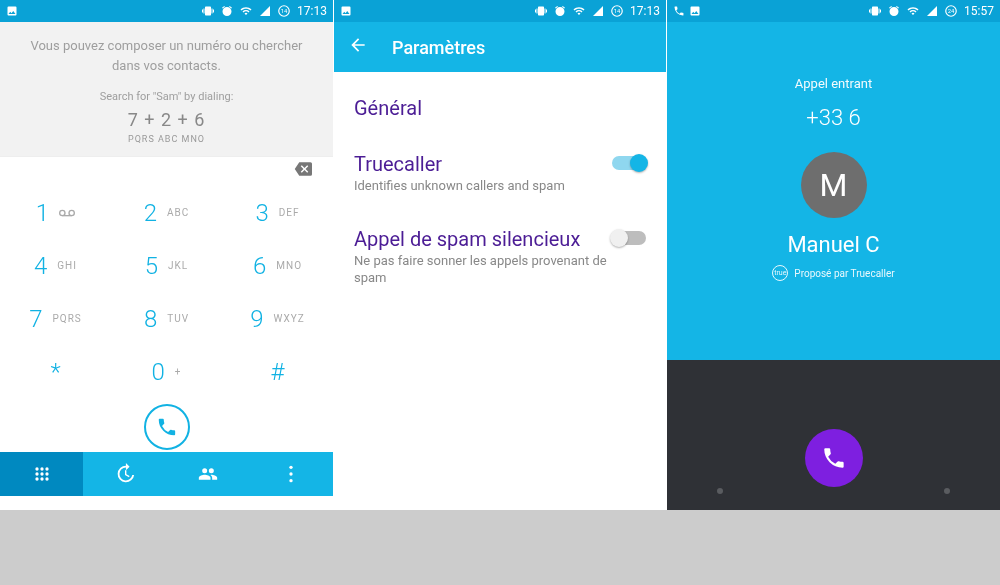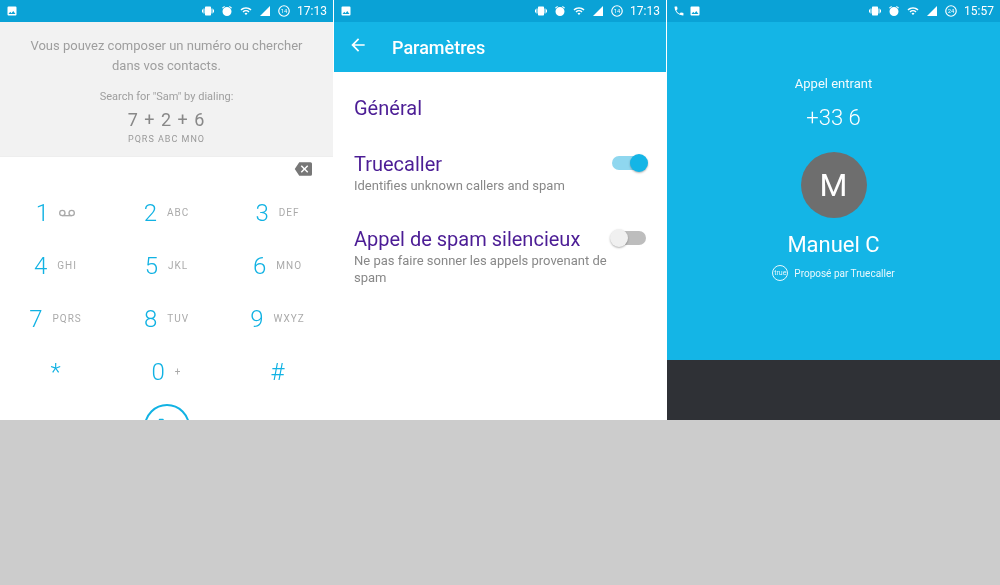--- a/index.html
+++ b/index.html
@@ -1,17 +1,17 @@
 <!DOCTYPE html>
 <html><head>
 <meta charset="utf-8">
 <style>
   * { box-sizing: border-box; margin: 0; padding: 0; }
   body { font-family: Roboto, Arial, sans-serif; background: #ccc; width: 1000px; height: 585px; display: flex; }
-  .screen { position: relative; background: #fff; height: 420px; overflow: hidden; }
+  .screen { position: relative; background: #fff; height: 510px; overflow: hidden; }
   .screen1 { width: 333px; }
   .screen2 { width: 334px; border-left: 1px solid #fff; border-right: 1px solid #fff; }
   .screen3 { width: 333px; }
 
   
   .statusbar { height: 22px; background: #0aa2d6; color: #fff; display: flex; align-items: center; justify-content: flex-end; padding: 0 6px; font-size: 12px; gap: 6px; }
   .statusbar .left { margin-right: auto; display: flex; gap: 4px; }
   .sbicon svg { display: block; }
 
   

